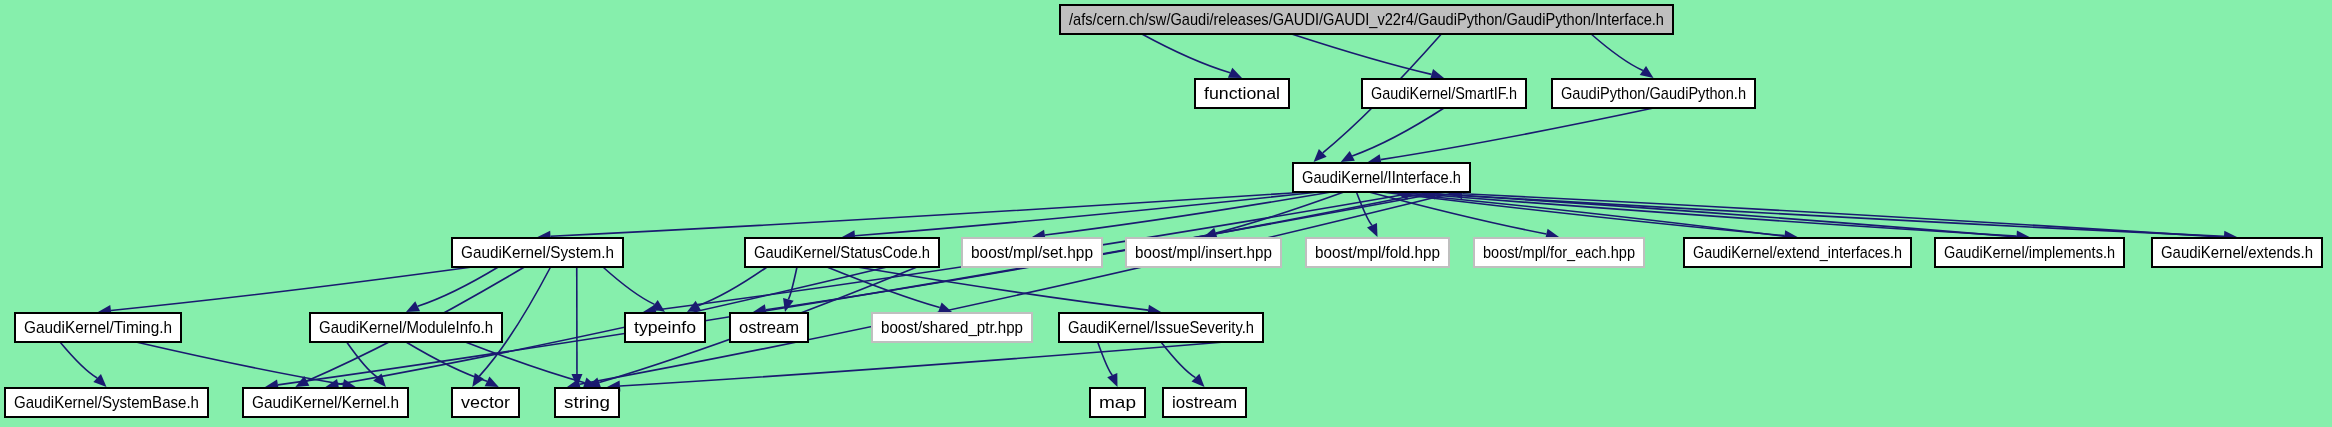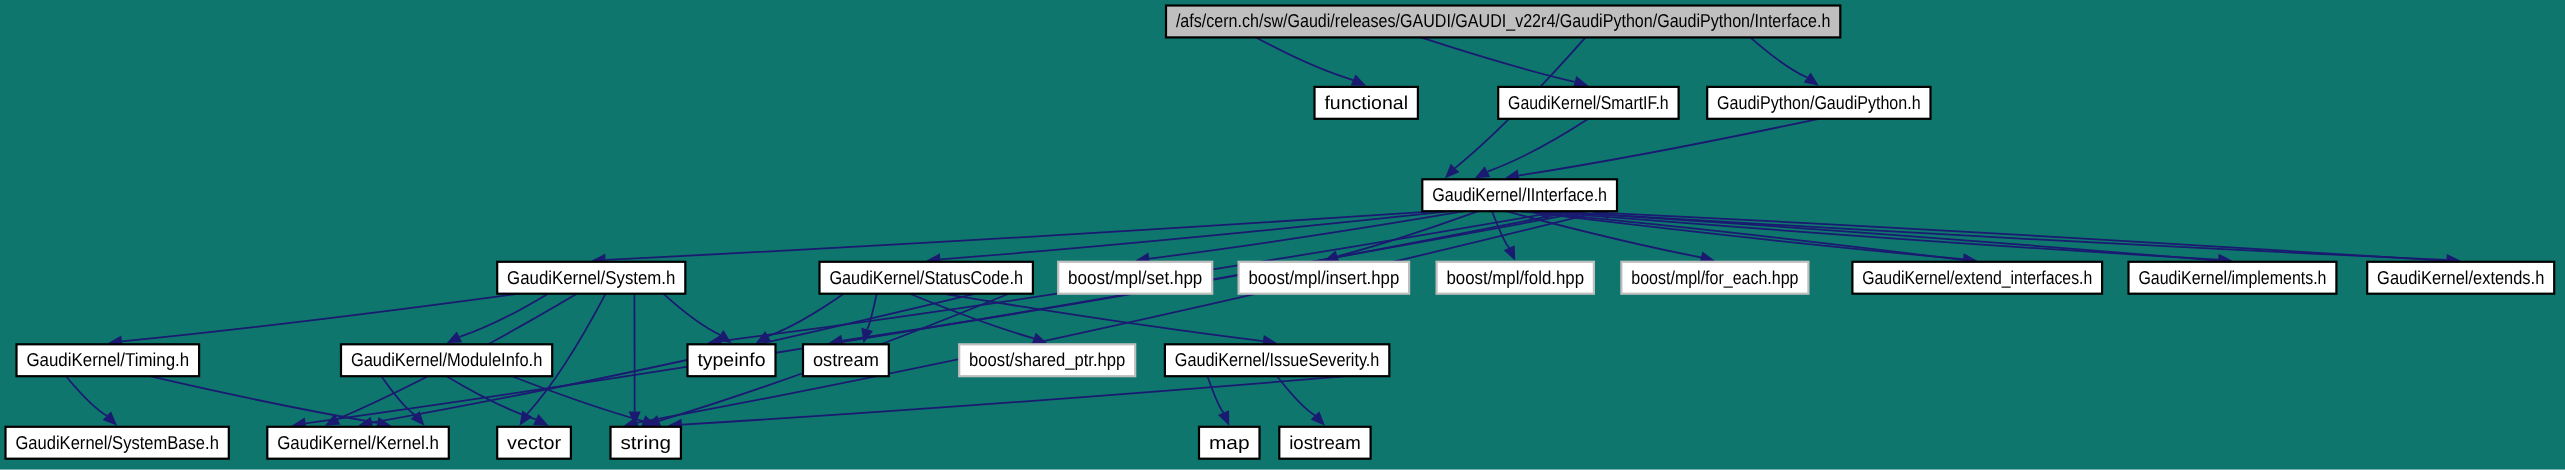--- a/index.html
+++ b/index.html
@@ -7,21 +7,21 @@
     padding: 0;
     background: #ffffff;
   }
   body {
     font-family: "Liberation Sans", sans-serif;
   }
   #graph-wrap {
     position: relative;
     width: 2332px;
     height: 427px;
-    background: #0f766e;
+    background: #86efac;
     overflow: hidden;
   }
   svg#graph-svg {
     position: absolute;
     top: 0;
     left: 0;
     width: 2332px;
     height: 427px;
     display: block;
   }

